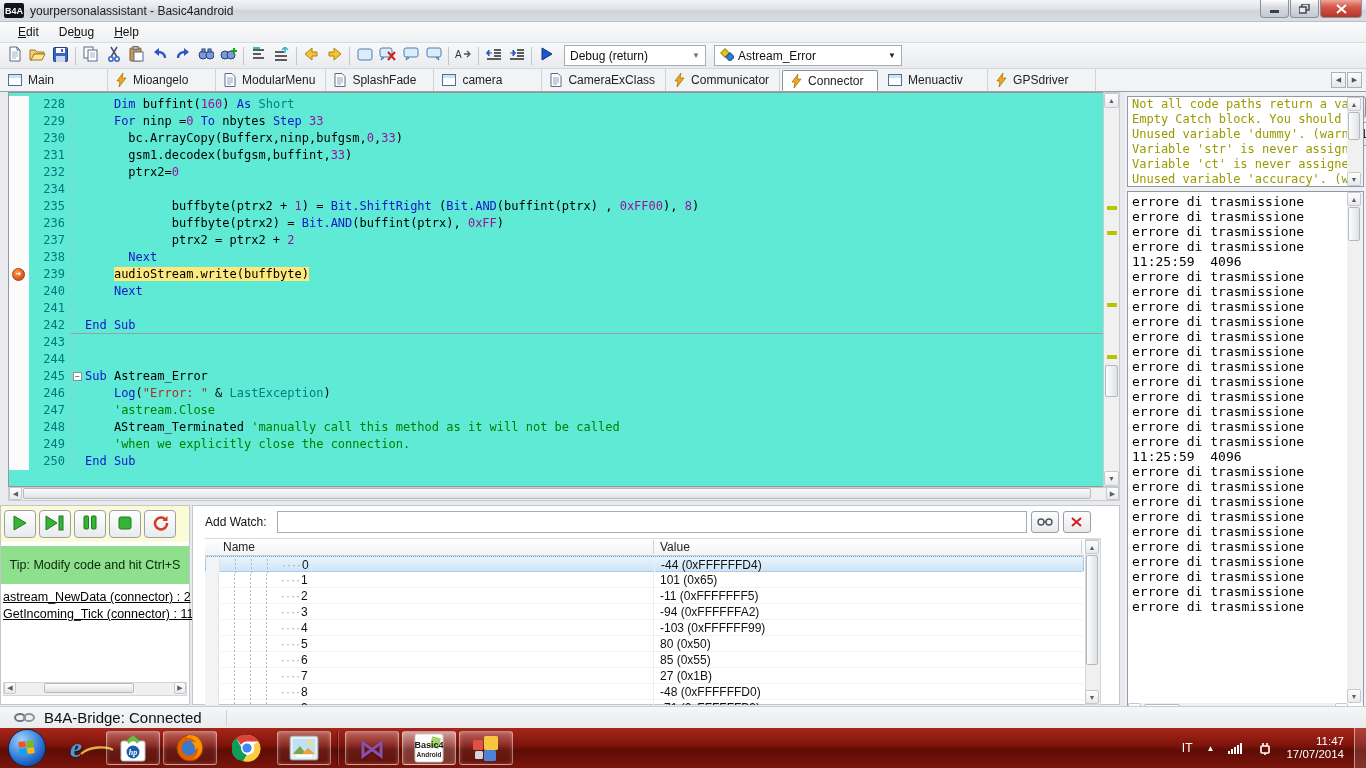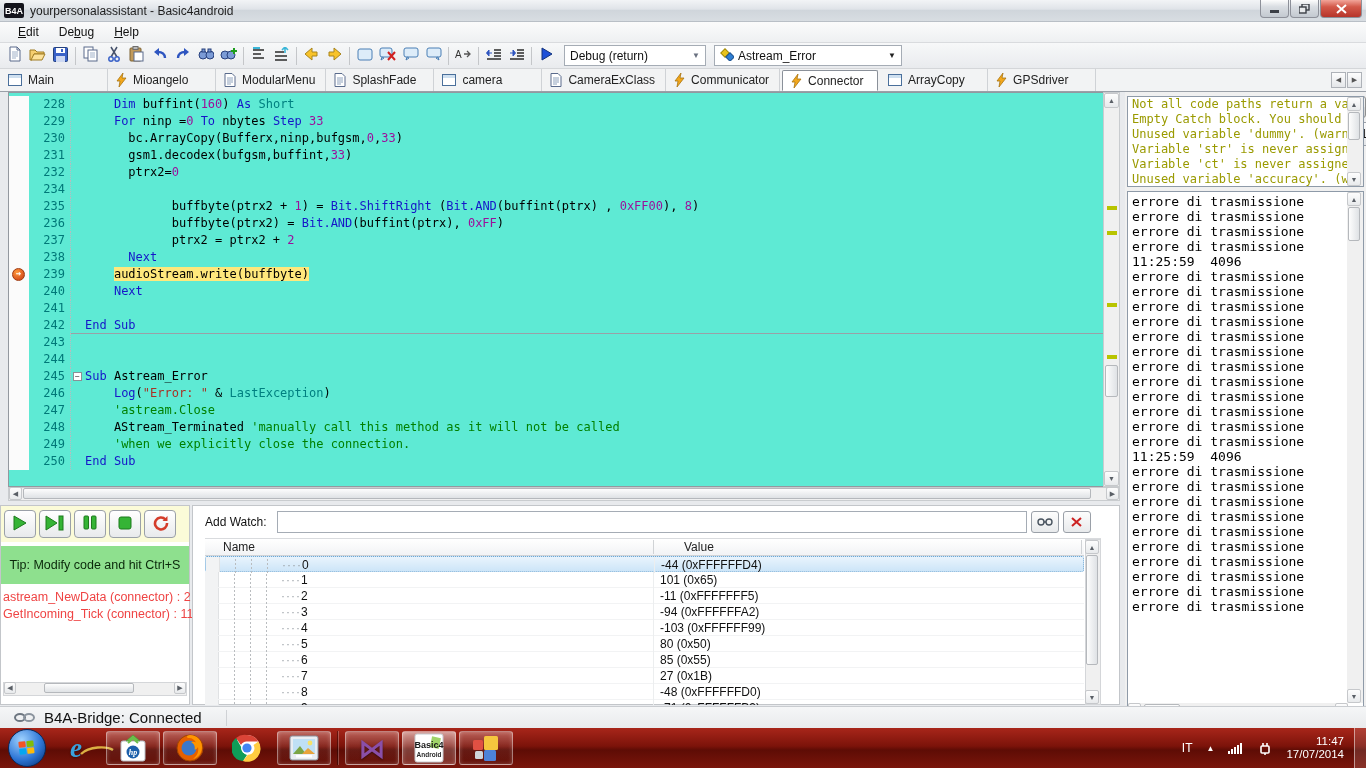--- a/index.html
+++ b/index.html
@@ -106,35 +106,35 @@
   .rtab .ricon { margin-right:5px; display:flex; }
 
   
   #debugpanel { left:0; top:505px; width:190px; height:200px; background:#fff; border:1px solid #c3c6ca; }
   #dbgbtns { position:absolute; left:0; top:0; width:188px; height:36px; background:#fbfbd8; display:flex;
     align-items:center; padding-left:3px; }
   .dbgbtn { width:32px; height:28px; border:1px solid #9aa0a8; border-radius:4px;
     background:linear-gradient(#ffffff,#e8eaec); margin-right:3px; display:flex; align-items:center; justify-content:center; }
   #tipbanner { position:absolute; left:0; top:40px; width:188px; height:38px; background:#8ee08e;
     display:flex; align-items:center; justify-content:center; color:#0a280a; font-size:12.5px; }
-  .dbglink { position:absolute; left:2px; color:#ef4444; font-size:12.5px; white-space:nowrap; }
+  .dbglink { position:absolute; left:2px; color:#000000; text-decoration:underline; font-size:12.5px; white-space:nowrap; }
   #dbg-hscroll { position:absolute; left:2px; top:176px; width:184px; height:14px; border:1px solid #d4d6d9; }
 
   
   #watchpanel { left:192px; top:505px; width:928px; height:200px; background:#fff; border:1px solid #c3c6ca; }
   #addwatch-row { position:absolute; left:4px; top:4px; width:926px; height:24px; display:flex; align-items:center; }
   #addwatch-label { margin-left:8px; color:#111; }
   #addwatch-input { margin-left:10px; width:750px; height:22px; border:1px solid #a5acb5; background:#fff; }
   .smallbtn { width:28px; height:22px; border:1px solid #9aa0a8; border-radius:3px;
     background:linear-gradient(#fdfdfd,#e8eaec); margin-left:4px; display:flex; align-items:center; justify-content:center; }
   #watchtable { position:absolute; left:12px; top:32px; width:896px; height:166px; border-top:1px solid #d9dbde; }
   #wt-header { position:absolute; left:0; top:0; width:879px; height:17px; background:linear-gradient(#ffffff,#f2f3f5);
     border-bottom:1px solid #d0d3d6; color:#222; }
   #wt-header .hname { position:absolute; left:18px; top:1px; }
-  #wt-header .hvalue { position:absolute; left:479px; top:1px; }
+  #wt-header .hvalue { position:absolute; left:455px; top:1px; }
   #wt-header .hdiv { position:absolute; top:1px; width:1px; height:14px; background:#d0d3d6; }
   #wt-body { position:absolute; left:0; top:17px; width:879px; height:149px; overflow:hidden; }
   .wrow { position:relative; height:16px; line-height:16px; color:#111; border-bottom:1px solid #f2f3f4; }
   .wrow .rowhdr { position:absolute; left:0; top:0; width:14px; height:15px; background:#f2f3f4; border-right:1px solid #e0e2e4; }
   .wrow .guides { position:absolute; left:14px; top:0; width:60px; height:16px;
     background:repeating-linear-gradient(90deg, transparent 0 15px, #b9bcbf 15px 16px);
     -webkit-mask-image:repeating-linear-gradient(0deg,#000 0 2px, transparent 2px 4px);
     mask-image:repeating-linear-gradient(0deg,#000 0 2px, transparent 2px 4px); }
   .wrow .dots { position:absolute; left:76px; color:#9aa0a6; letter-spacing:1px; }
   .wrow .wname { position:absolute; left:96px; }
@@ -438,21 +438,21 @@
         </span>
         <span>Connector</span>
       </div>
       <div class="mtab">
         <span class="ticon">
           <svg width="14" height="12">
             <rect x="0.5" y="0.5" width="13" height="11" fill="#fff" stroke="#4a6f9b"></rect>
             <rect x="1" y="1" width="12" height="3" fill="#cfe0f0"></rect>
           </svg>
         </span>
-        <span>ArrayCopy</span>
+        <span>Menuactiv</span>
       </div>
       <div class="mtab">
         <span class="ticon">
           <svg width="11" height="14">
             <path d="M7 0L1 8h3l-1 6 7-9H6z" fill="#f2a71c" stroke="#a87410" stroke-width="0.8"></path>
           </svg>
         </span>
         <span>GPSdriver</span>
       </div>
       <div id="tabnav">

